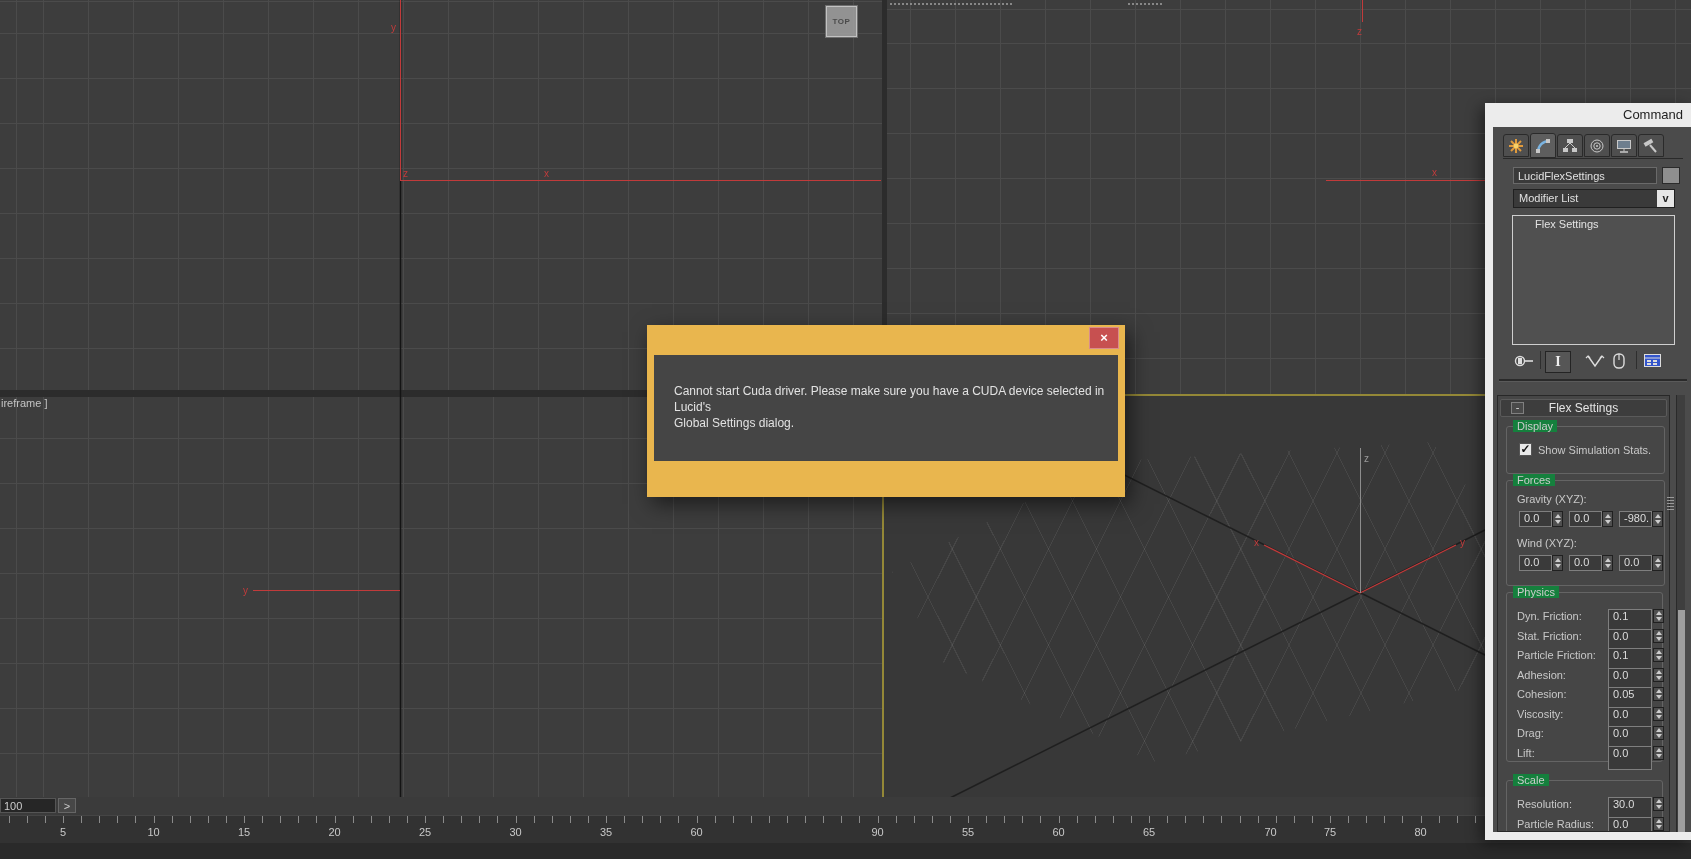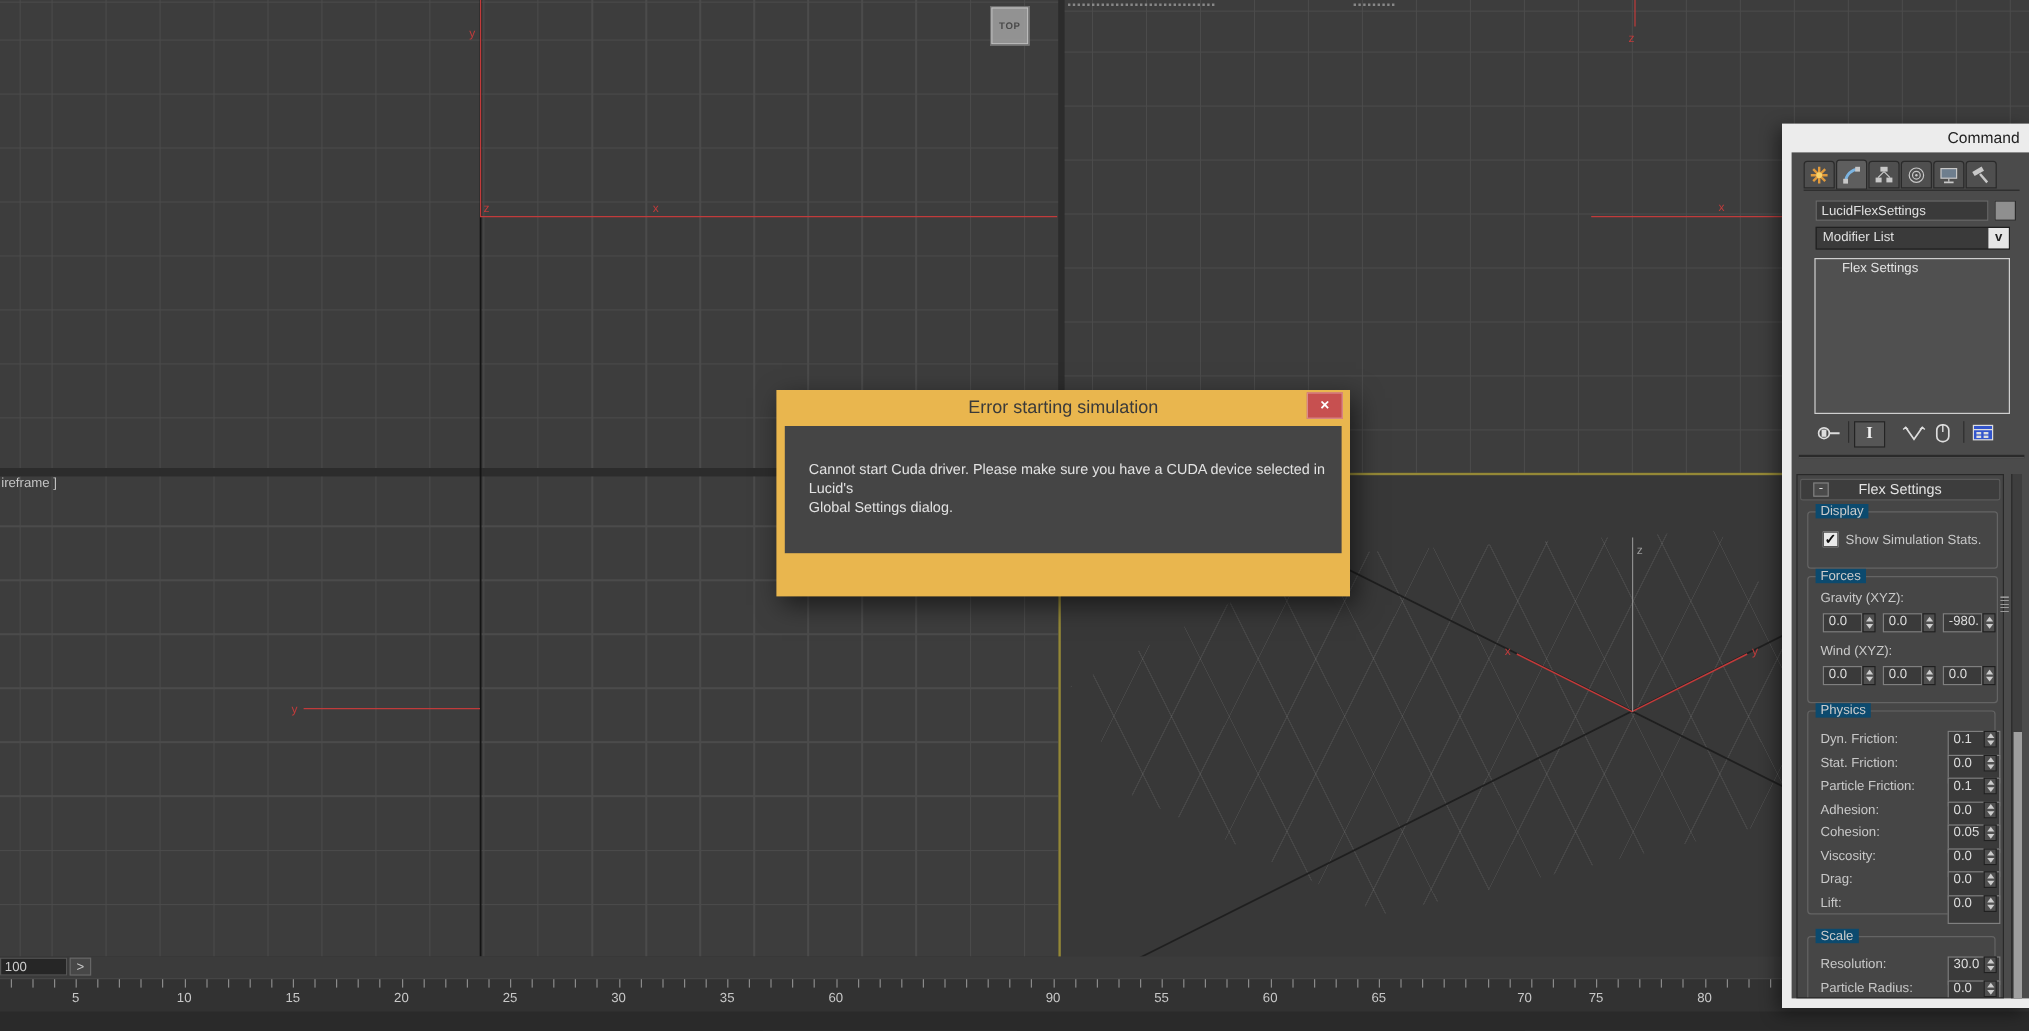--- a/index.html
+++ b/index.html
@@ -80,33 +80,33 @@
     text-align:center;color:#f0f0f0;font-family:"Liberation Serif",serif;font-weight:bold;font-size:14px;line-height:19px;}
   .sep-line{position:absolute;left:6px;top:252px;width:188px;height:2px;background:#2a2a2a;border-bottom:1px solid #5a5a5a;}
 
   #rollout{position:absolute;left:4px;top:268px;width:173px;height:437px;background:#464646;
     border:1px solid #282828;box-sizing:border-box;overflow:hidden;}
   #rollout-header{position:absolute;left:2px;top:3px;right:2px;height:18px;background:#3d3d3d;
     border:1px solid #5a5a5a;border-radius:2px;box-sizing:border-box;color:#e4e4e4;font-size:12px;text-align:center;line-height:16px;}
   #rollout-collapse{position:absolute;left:10px;top:2px;width:13px;height:12px;background:#4a4a4a;border:1px solid #808080;
     color:#ddd;font-size:11px;line-height:9px;text-align:center;box-sizing:border-box;}
   .group{position:absolute;border:1px solid #646464;border-radius:3px;}
-  .group>.gtitle{position:absolute;top:-7px;left:6px;background:#0c4a6e;padding:0 4px;color:#cccccc;font-size:11px;text-align:center;}
+  .group>.gtitle{position:absolute;top:-7px;left:6px;background:#15803d;padding:0 4px;color:#cccccc;font-size:11px;text-align:center;}
   .plabel{color:#c8c8c8;font-size:11px;position:absolute;}
   .numfield{position:absolute;background:#3a3a3a;border:1px solid #7f7f7f;box-sizing:border-box;
     color:#dddddd;font-size:11px;line-height:12px;padding-left:4px;}
   .spin{position:absolute;width:11px;background:#4f4f4f;border:1px solid #202020;box-sizing:border-box;
     display:flex;flex-direction:column;align-items:center;justify-content:center;gap:2px;}
   .tri-up{width:0;height:0;border-left:3px solid transparent;border-right:3px solid transparent;border-bottom:4px solid #cccccc;}
   .tri-dn{width:0;height:0;border-left:3px solid transparent;border-right:3px solid transparent;border-top:4px solid #cccccc;}
   .checkbox{position:absolute;width:13px;height:13px;background:#e9e9e9;border:1px solid #555;box-sizing:border-box;
     color:#111;font-size:12px;line-height:10px;font-weight:bold;text-align:center;}
   .prow{position:relative;height:14px;margin-bottom:5.5px;}
   .prow .plabel{left:10px;top:1px;}
-  .prow .numfield{left:116px;top:0;width:44px;height:24px;}
+  .prow .numfield{left:101px;top:0;width:44px;height:24px;}
   .prow .spin{left:146px;top:0;height:14px;}
   #scrollbar{position:absolute;left:183px;top:268px;width:8px;height:437px;background:#3e3e3e;border-left:1px solid #2a2a2a;}
   #scroll-thumb{position:absolute;left:1px;top:215px;width:7px;height:222px;background:#9f9f9f;}
   #grip{position:absolute;left:174px;top:370px;width:7px;height:14px;
     background:repeating-linear-gradient(to bottom,#9a9a9a 0 1px,transparent 1px 3px);}
   .xyzcell{position:absolute;top:0;}
   .xyzcell .numfield{left:0;top:0;width:33px;height:16px;}
   .xyzcell .spin{left:33px;top:0;height:16px;}
 </style>
 </head>
@@ -254,21 +254,20 @@
     <i class="ruler-tick" style="left: 1384.3px;"></i>
     <i class="ruler-tick" style="left: 1402.4px;"></i>
     <i class="ruler-tick" style="left: 1420.5px;"></i>
     <i class="ruler-tick" style="left: 1438.6px;"></i>
     <i class="ruler-tick" style="left: 1456.7px;"></i>
     <i class="ruler-tick" style="left: 1474.8px;"></i>
   </div>
 <div class="abs" id="bottom-strip"></div>
 
 <div class="abs" id="dialog">
-  <div id="dialog-title">Error starting simulation</div>
   <div id="dialog-close">
     <span>×</span>
   </div>
   <div id="dialog-body">
     <div>Cannot start Cuda driver. Please make sure you have a CUDA device selected in Lucid's</div>
     <div>Global Settings dialog.</div>
   </div>
 </div>
 
 <div class="abs" id="cmd-panel">

